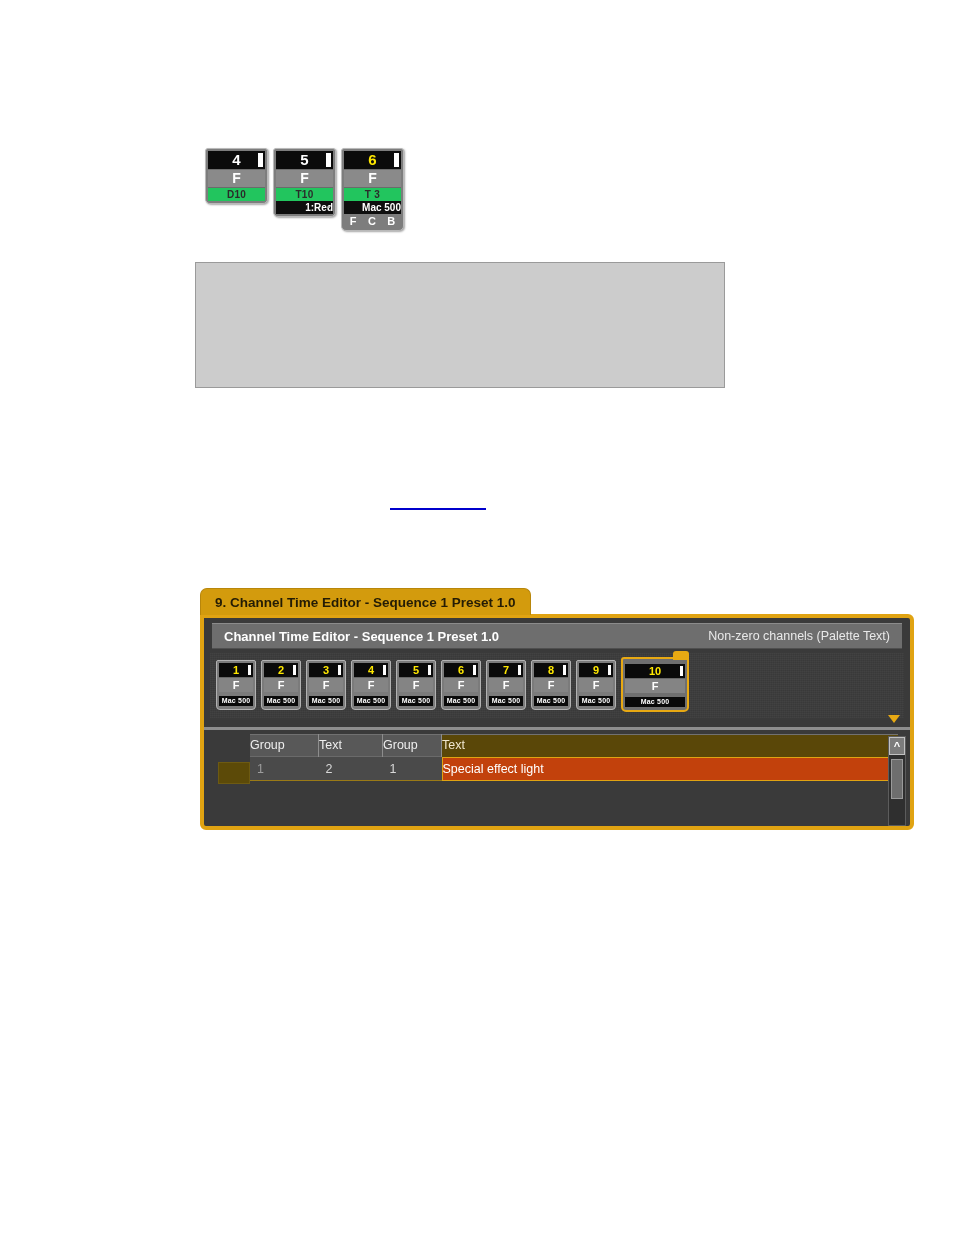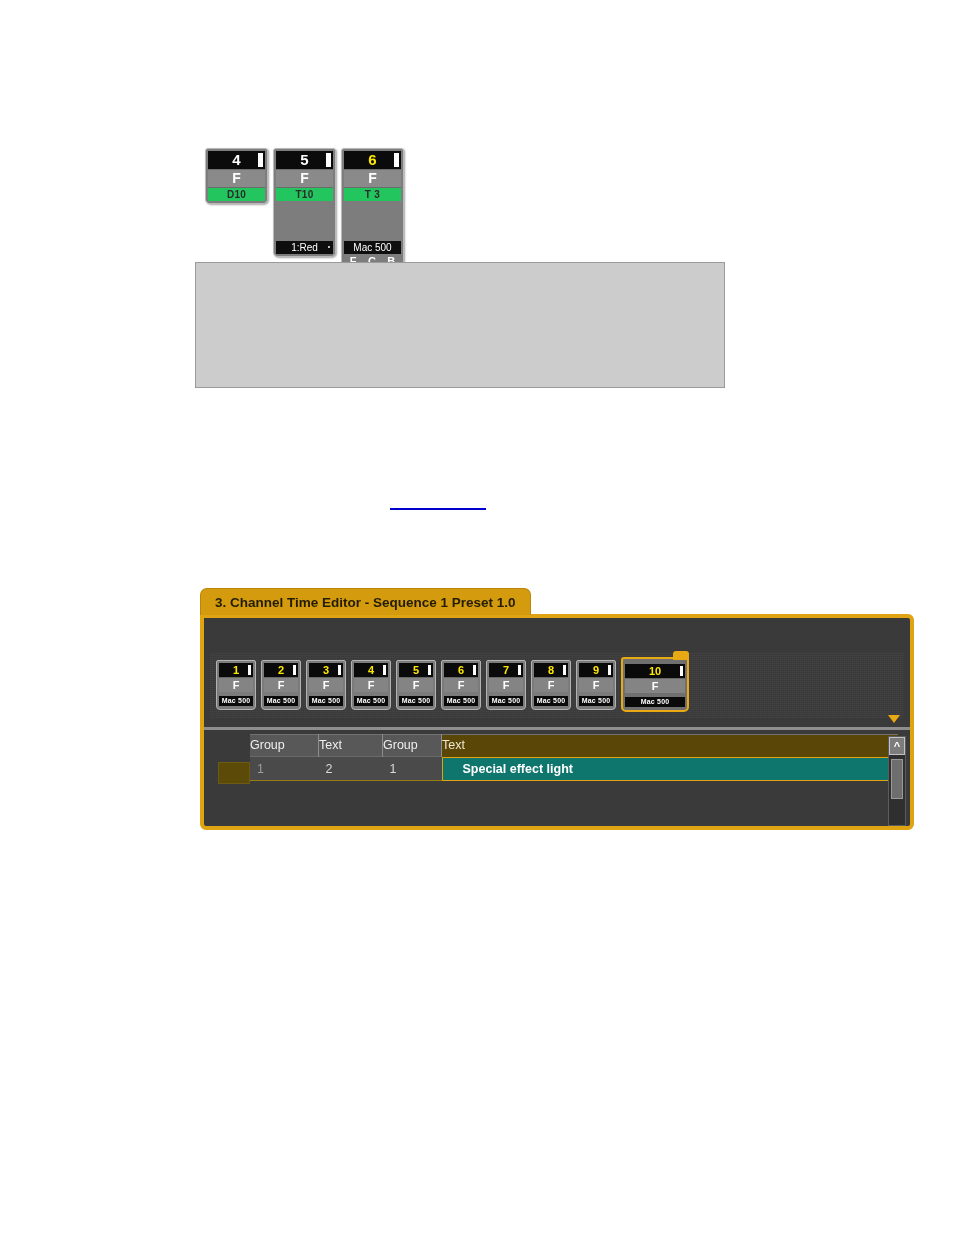--- a/index.html
+++ b/index.html
@@ -58,27 +58,26 @@
     font-size:10px;
     line-height:13px;
     height:13px;
     text-align:center;
     border-top:1px solid #6b6b6b;
     letter-spacing:.3px;
   }
   .fix-dark{
     background:#0e0e0e;
     color:#ffffff;
-    font-weight:normal;
+    font-weight:bold;
     font-size:10px;
     line-height:13px;
     height:13px;
-    text-align:center;
+    text-align:right;
     position:relative;
-    margin-top:40px;
   }
   .fix-dark .dot{
     position:absolute;right:3px;top:5px;width:2px;height:2px;background:#bdbdbd;
   }
   .fix-fcb{
     background:#7d7d7d;
     color:#ffffff;
     font-weight:bold;
     font-size:11px;
     line-height:14px;
@@ -243,30 +242,29 @@
     border-bottom:1px solid #9a7a16;
     background:#4a4a4a;
     height:22px;
     box-sizing:border-box;
   }
   #tbl td.grp{color:#9d9d9d;}
   #tbl td.textcell{
     background:transparent;border:none;padding:0;
   }
   #text-edit{
-    background:#0f766e;
+    background:#c2410c;
     border:1px solid #e0a312;
     color:#ffffff;
     font-size:12.5px;
-    padding:3px 20px;
+    padding:3px 0;
     box-sizing:border-box;
     width:100%;
     height:24px;
     line-height:17px;
-    font-weight:bold;
   }
 
   
   #vscroll{
     position:absolute;right:4px;top:118px;width:18px;height:90px;
     background:#2f2f2f;
     border:1px solid #5c5c5c;
     box-sizing:border-box;
   }
   #vscroll .sb-up{
@@ -314,24 +312,28 @@
       </div>
     </div>
   </div>
 
 <div class="abs" id="grey-box"></div>
 
 <div class="abs" id="blue-link"></div>
 
 <div class="abs" id="cte-window">
 
-  <div id="cte-tab">3. Channel Time Editor - Sequence 1 Preset 1.0</div>
+  <div id="cte-tab">9. Channel Time Editor - Sequence 1 Preset 1.0</div>
 
   <div id="cte-body" class="tex">
 
+    <div id="cte-header">
+      <span class="t-left">Channel Time Editor - Sequence 1 Preset 1.0</span>
+      <span class="t-right">Non-zero channels (Palette Text)</span>
+    </div>
 
     <div id="chan-panel" class="tex">
         <div class="chan-tile" style="left: 6px;">
           <div class="chan-num">1<span class="bar"></span></div>
           <div class="chan-f">F</div>
           <div class="chan-name">Mac 500</div>
         </div>
         <div class="chan-tile" style="left: 51px;">
           <div class="chan-num">2<span class="bar"></span></div>
           <div class="chan-f">F</div>

